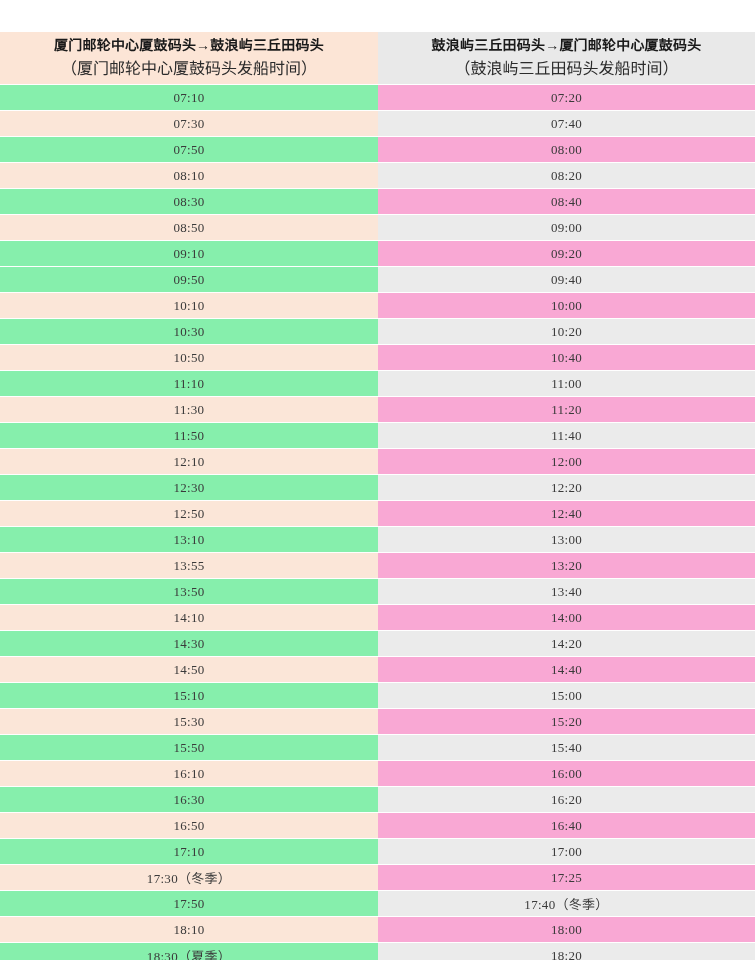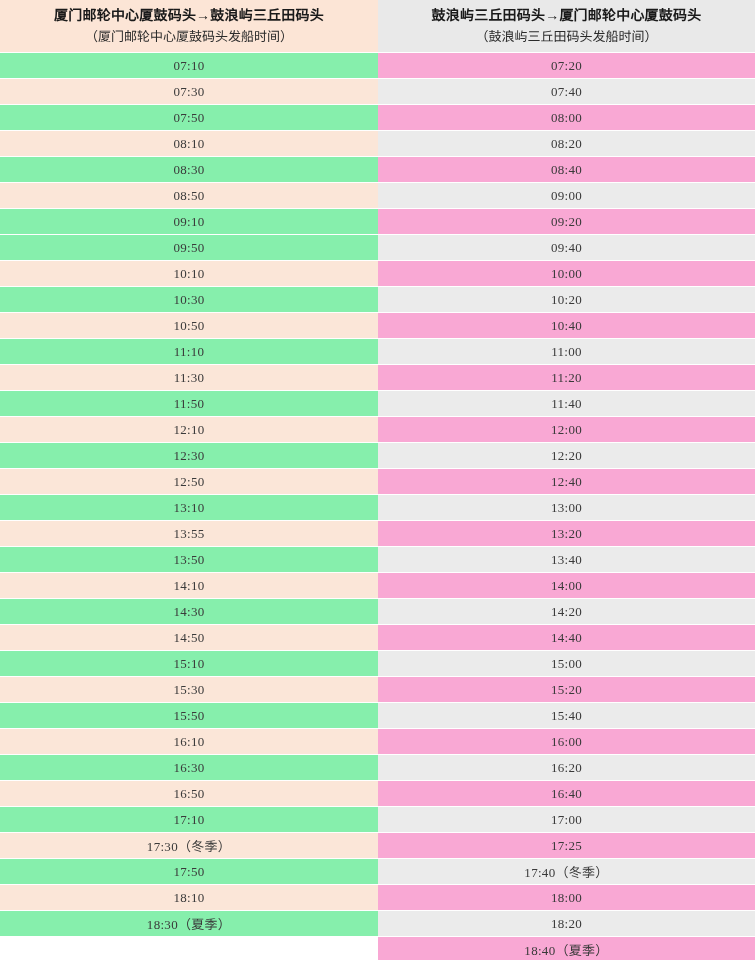--- a/index.html
+++ b/index.html
@@ -29,34 +29,35 @@
   .col-right { width: 377px; }
 
   .col-head {
     height: 52px;
     box-sizing: border-box;
     display: flex;
     flex-direction: column;
     align-items: center;
     justify-content: center;
     text-align: center;
+    margin-top: 32px;
   }
   .head-left  { background: #fce5d6; }
   .head-right { background: #e9e9e9; text-align: right; }
 
   .head-title {
     font-size: 14px;
     font-weight: bold;
     color: #1a1a1a;
     line-height: 1.2;
     letter-spacing: 0.2px;
     white-space: nowrap;
   }
   .head-sub {
-    font-size: 13px;
+    font-size: 16px;
     font-weight: normal;
     color: #2b2b2b;
     line-height: 1.2;
     margin-top: 4px;
     white-space: nowrap;
   }
 
   .rows {
     display: flex;
     flex-direction: column;

